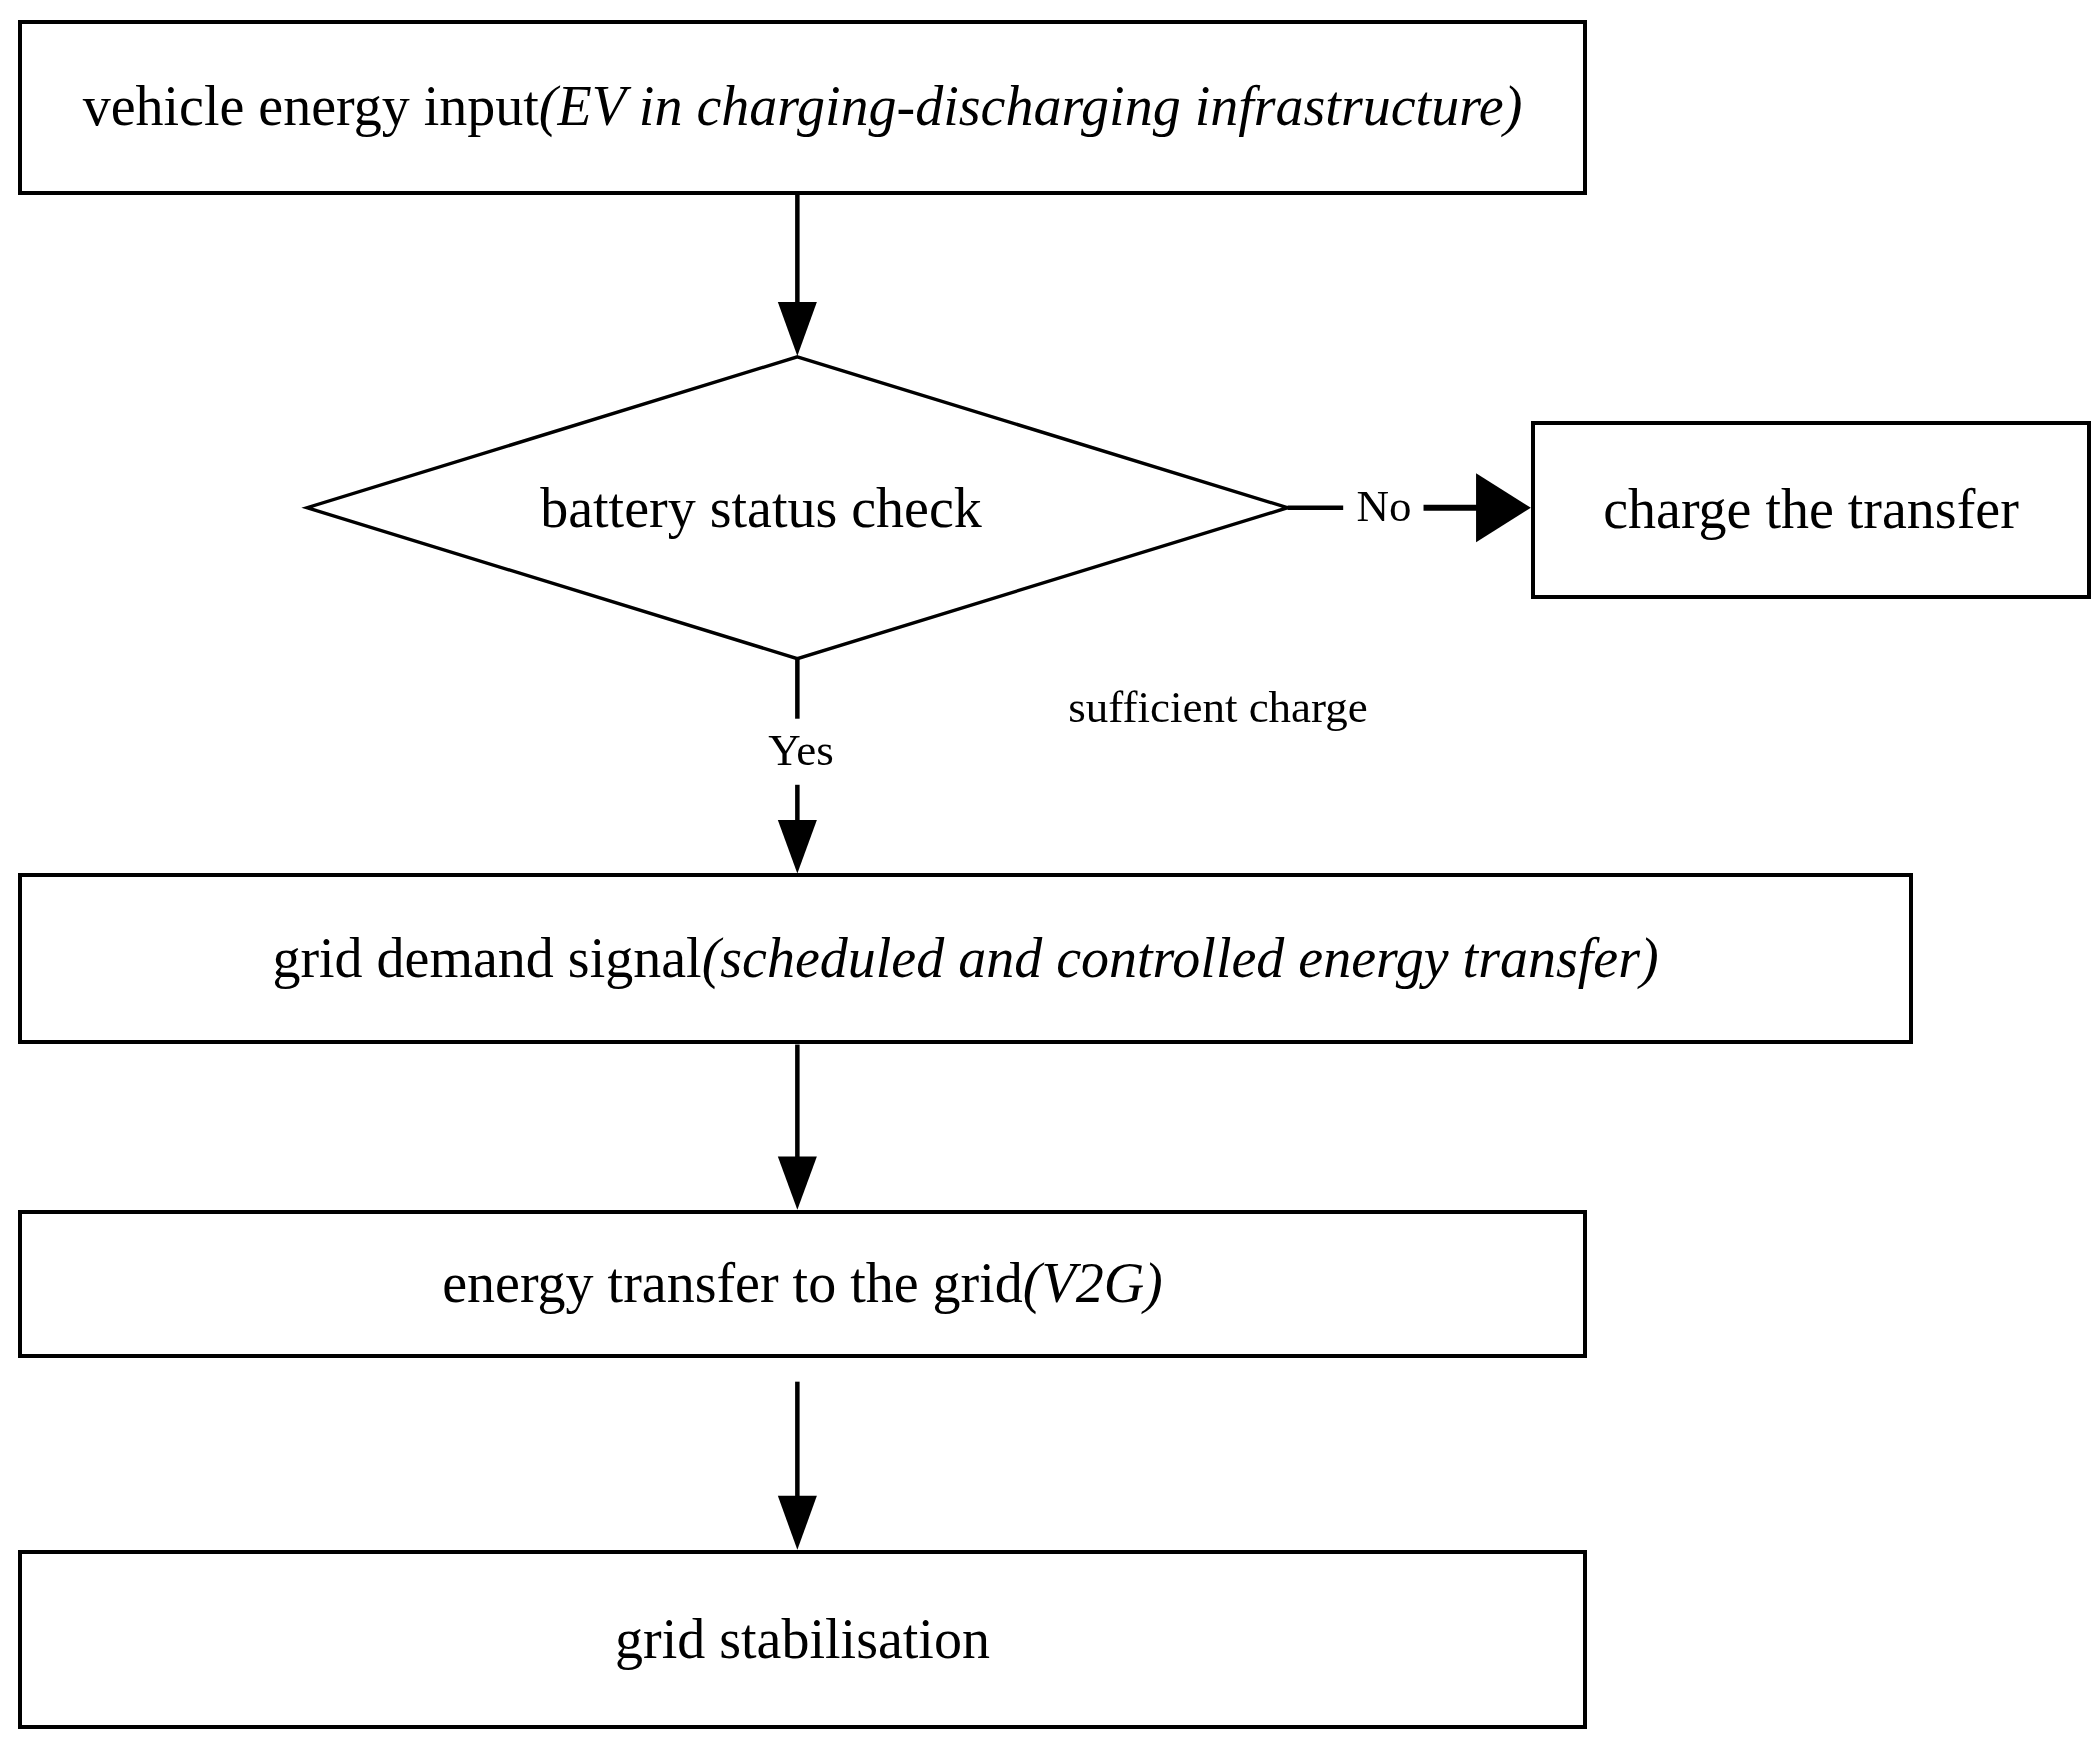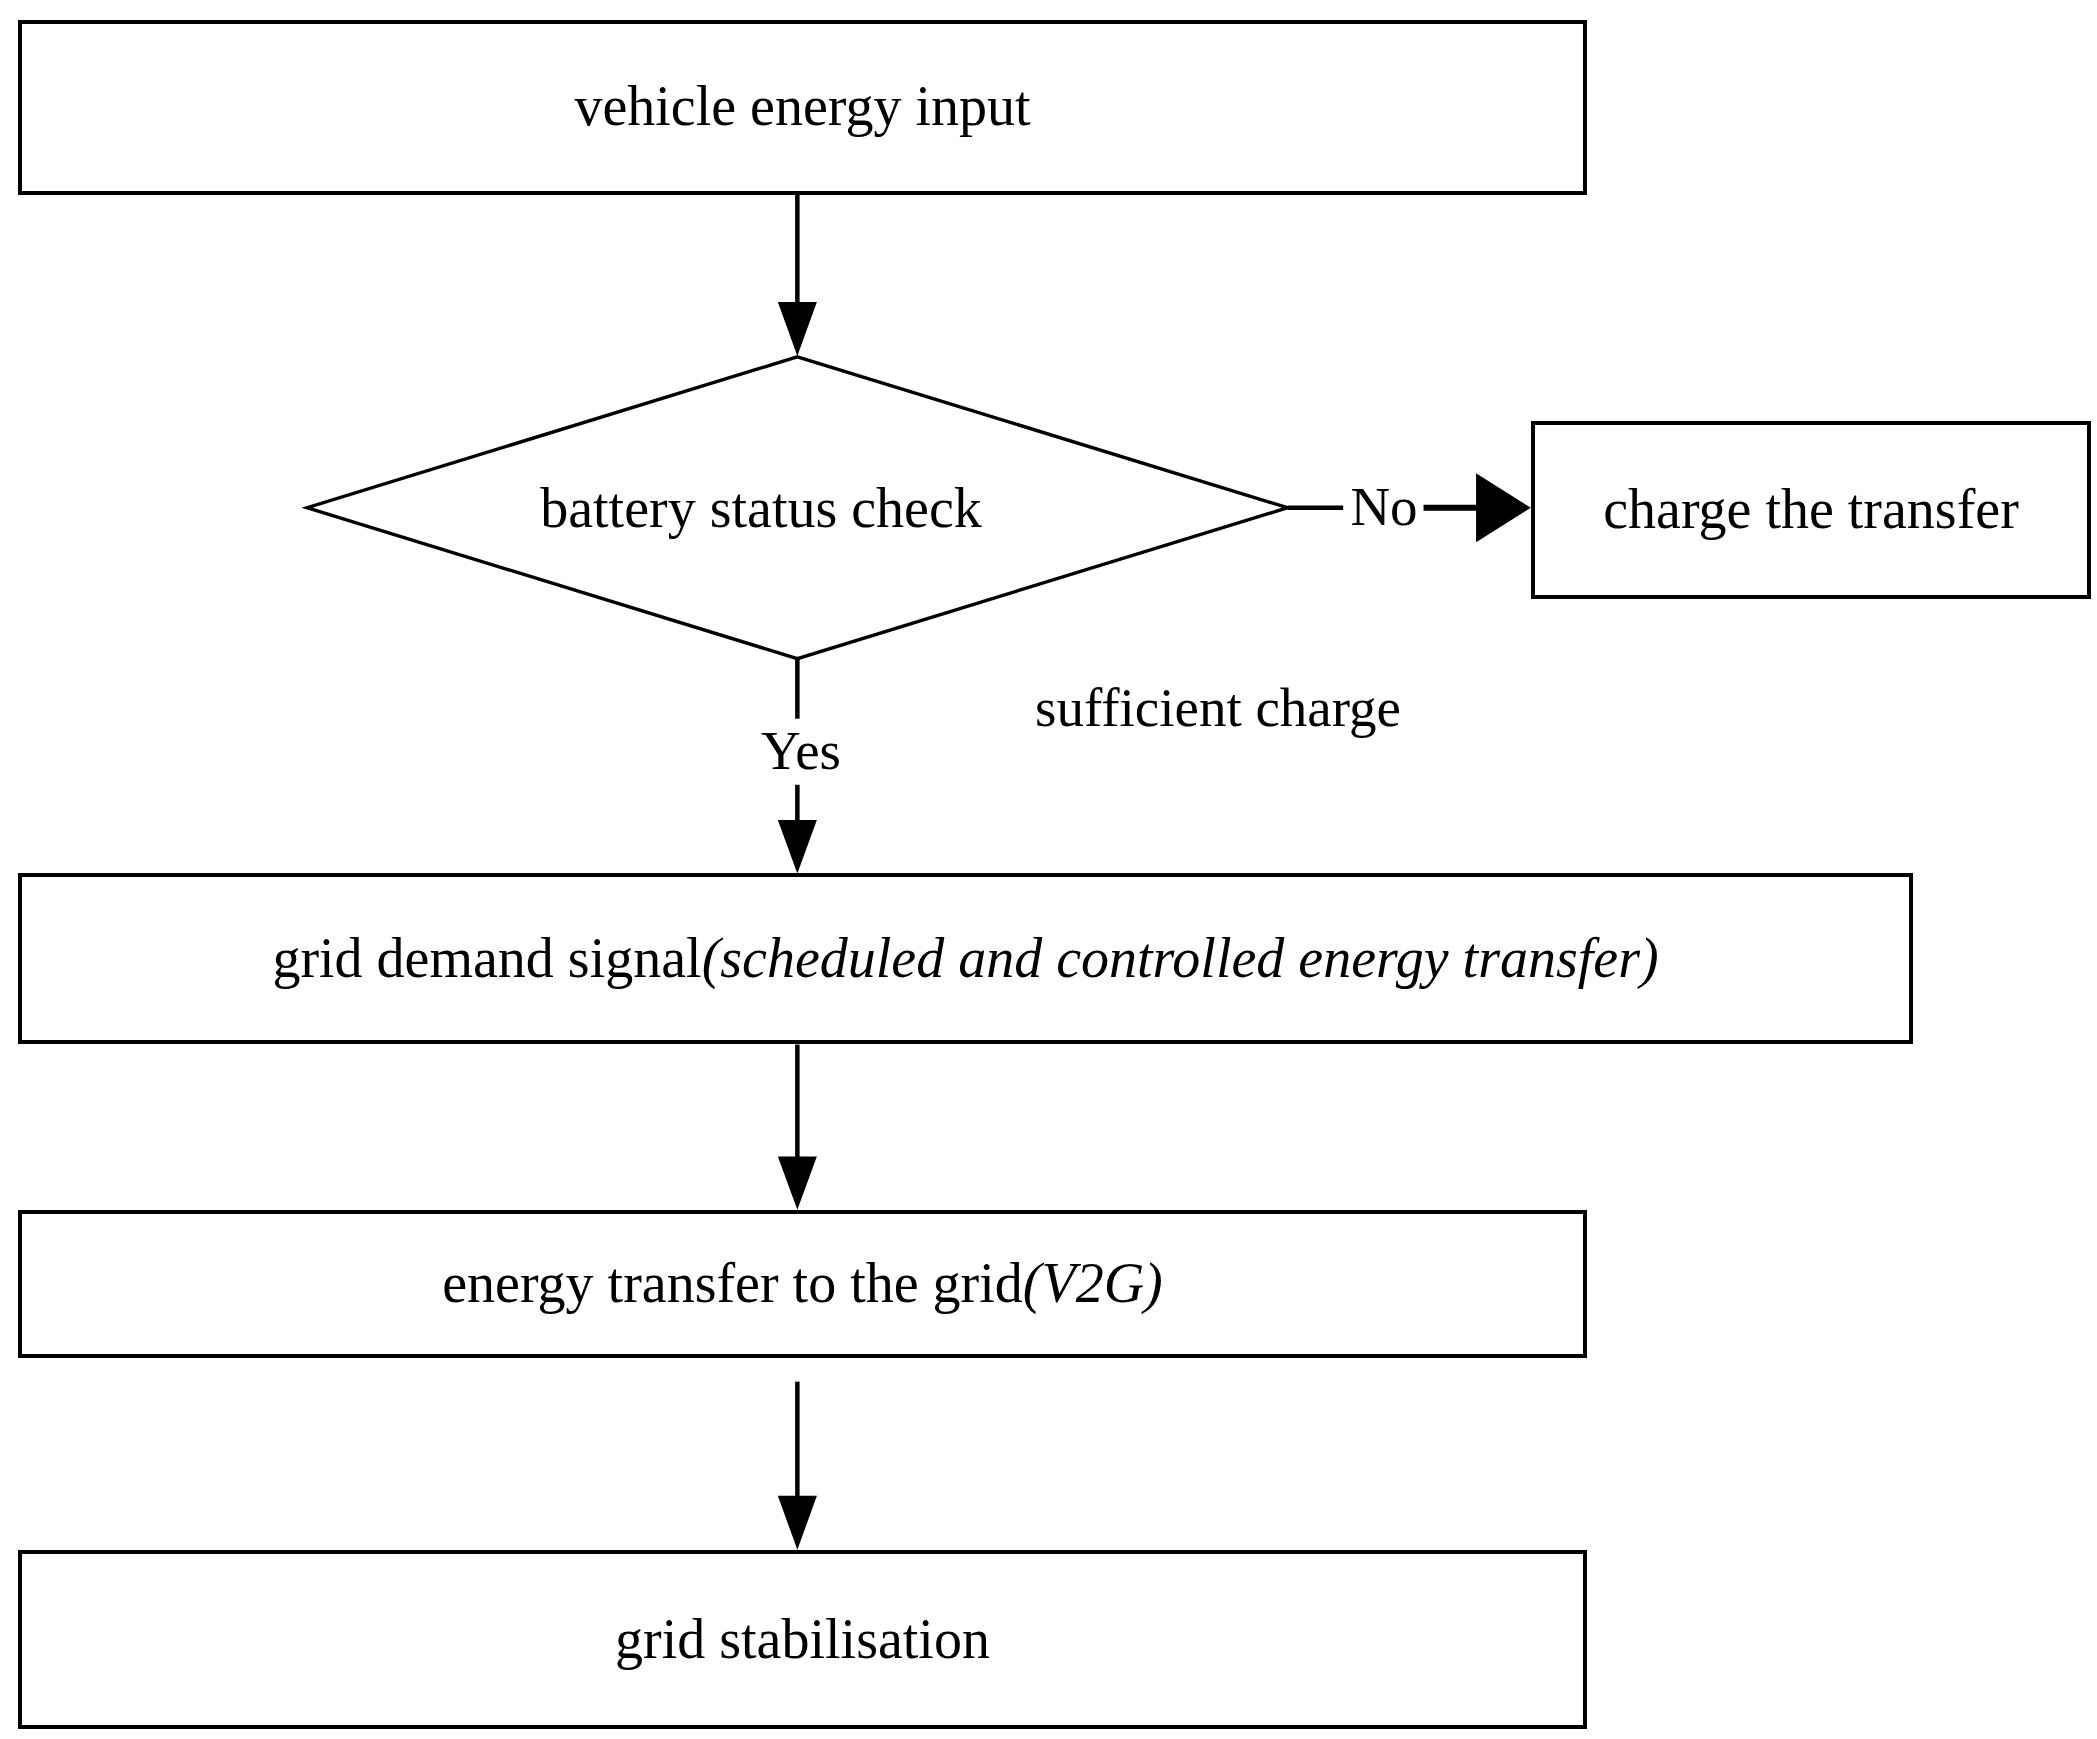--- a/index.html
+++ b/index.html
@@ -35,21 +35,21 @@
     text-align: center;
     font-size: 56px;
     line-height: 1.1;
   }
   .node .sub {
     font-style: italic;
   }
   .floating-label {
     position: absolute;
     transform: translate(-50%, -50%);
-    font-size: 55px;
+    font-size: 45px;
     line-height: 1;
     white-space: nowrap;
     background: transparent;
   }
   .diamond-label {
     position: absolute;
     transform: translate(-50%, -50%);
     font-size: 56px;
     line-height: 1;
     white-space: nowrap;
@@ -77,20 +77,21 @@
 
     <path d="M1062,1391 L1062,1544" stroke="#000000" stroke-width="6" fill="none"></path>
     <polygon points="1036,1540 1088,1540 1062,1611" fill="#000000"></polygon>
 
     <path d="M1062,1840 L1062,1996" stroke="#000000" stroke-width="6" fill="none"></path>
     <polygon points="1036,1992 1088,1992 1062,2064" fill="#000000"></polygon>
   </svg>
 
   <div class="node" style="left:18px; top:19.5px; width:1569px; height:175px;">
     <div class="main">vehicle energy input</div>
+    <div class="sub">(EV in charging-discharging infrastructure)</div>
   </div>
 
   <div class="node" style="left:1531px; top:421px; width:560px; height:178px;">
     <div class="main">charge the transfer</div>
   </div>
 
   <div class="node" style="left:18px; top:873px; width:1895px; height:171px;">
     <div class="main">grid demand signal</div>
     <div class="sub">(scheduled and controlled energy transfer)</div>
   </div>

